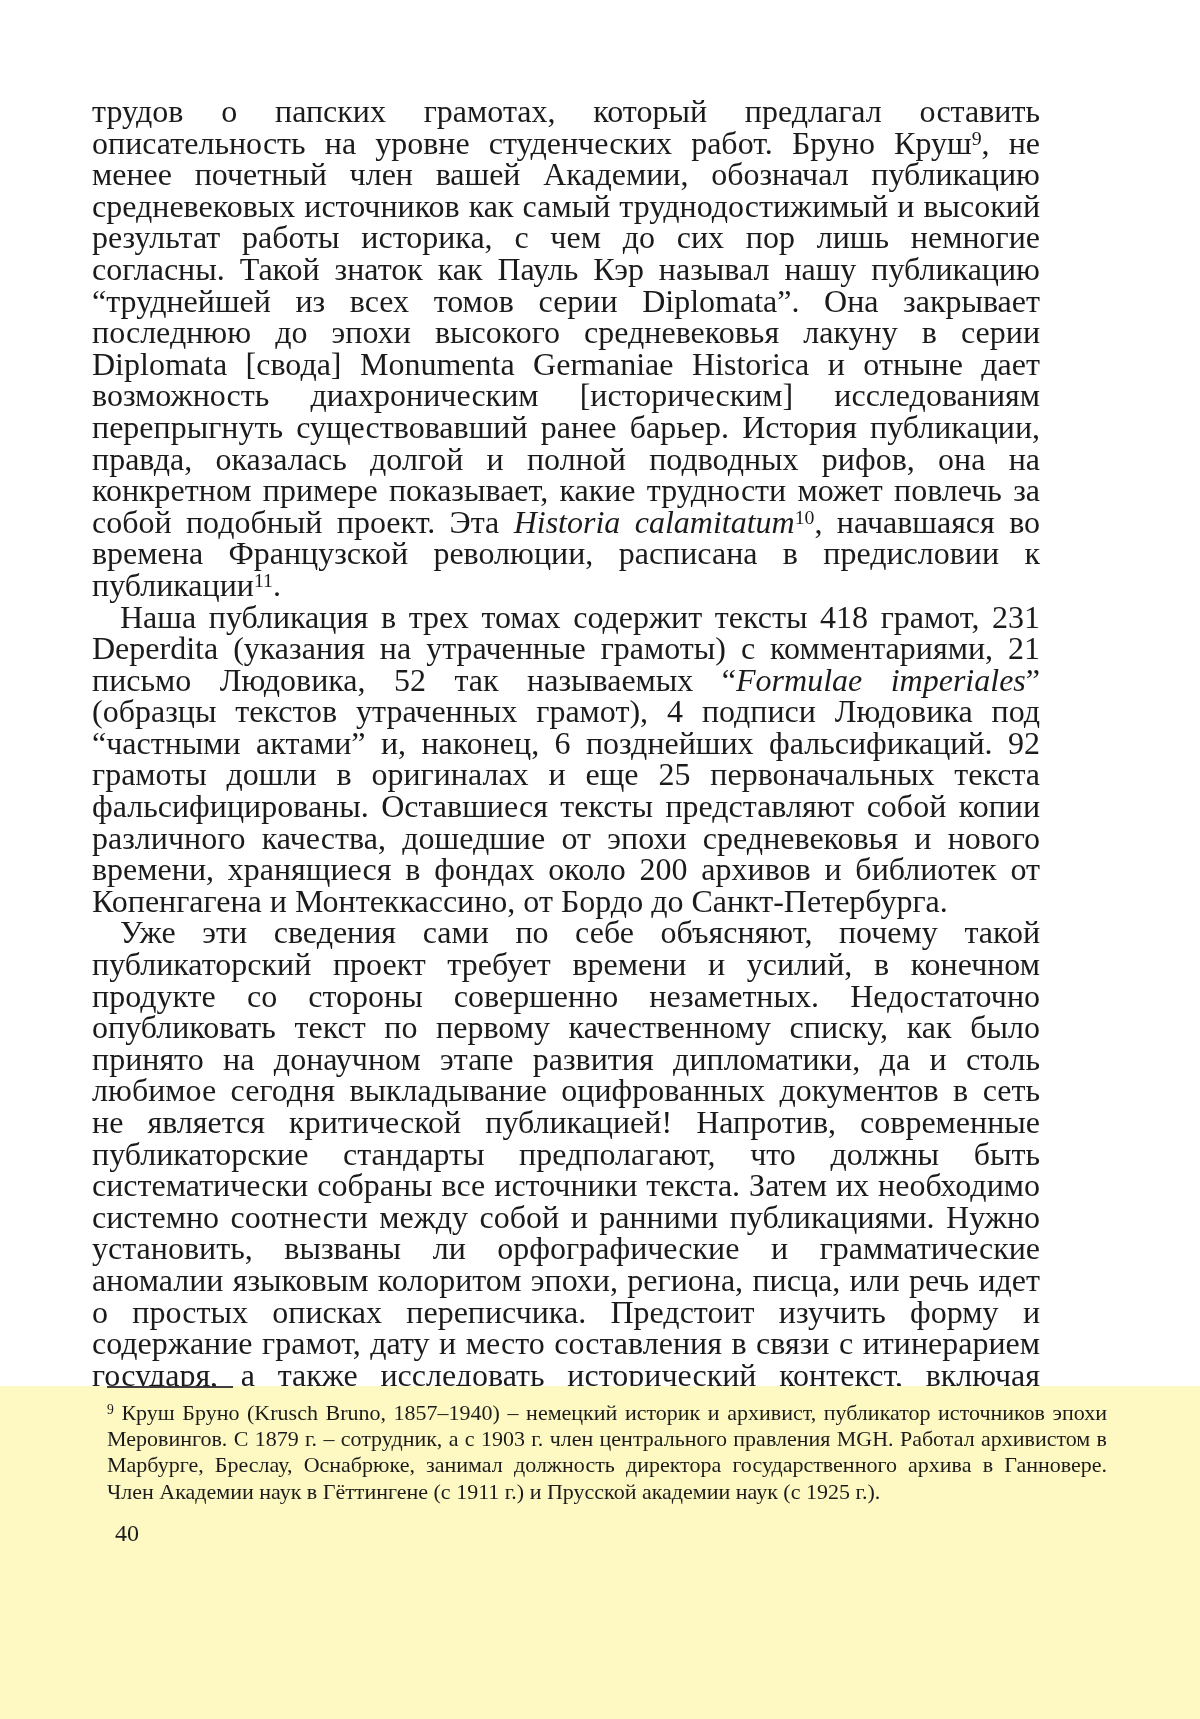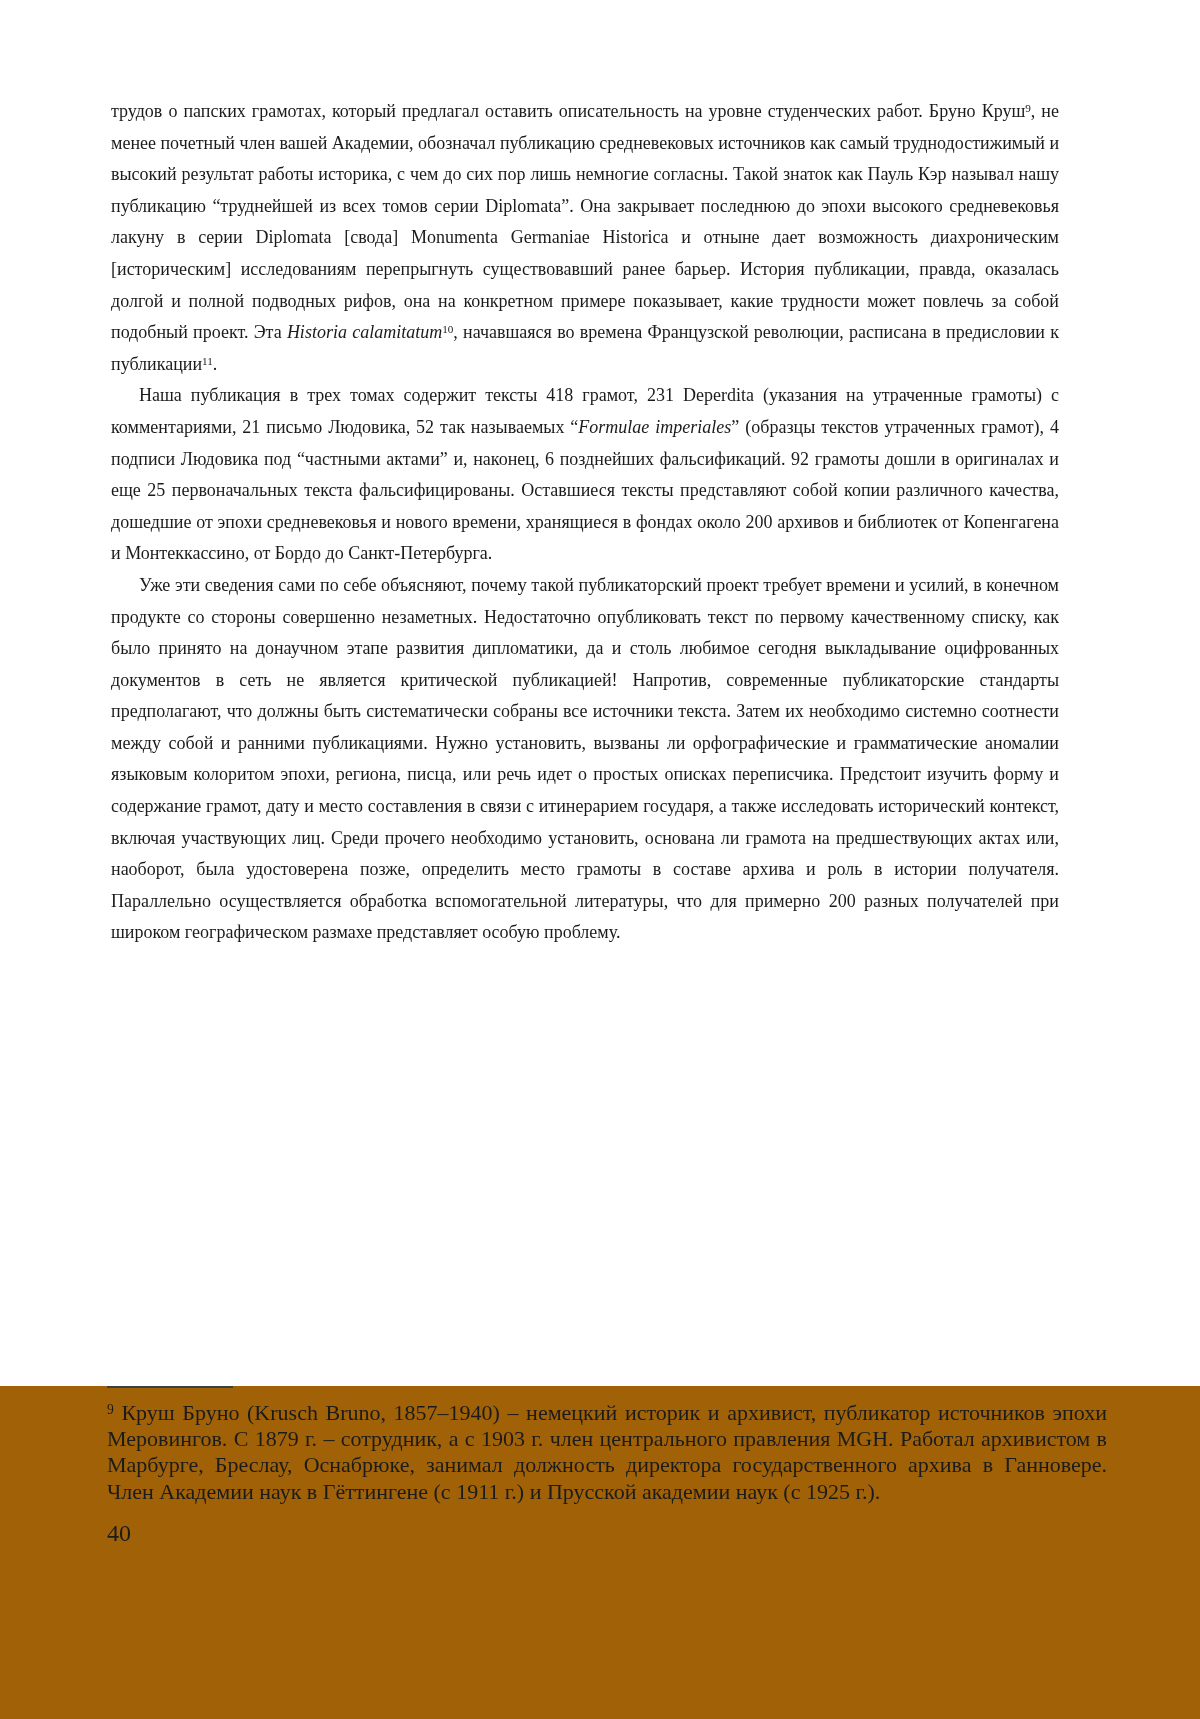--- a/index.html
+++ b/index.html
@@ -10,24 +10,24 @@
     width: 1200px;
     height: 1719px;
     background: #ffffff;
     color: #1b1b1b;
     font-family: "Liberation Serif", serif;
     position: relative;
     overflow: hidden;
   }
   .main-text {
     position: absolute;
-    left: 111px;
+    left: 92px;
     top: 96px;
     width: 948px;
-    font-size: 18px;
+    font-size: 32px;
     line-height: 31.6px;
     text-align: justify;
     hyphens: auto;
     font-family: Liberation Serif, serif;
     -webkit-hyphens: auto;
   }
   .para { margin: 0; }
   .para.indent { text-indent: 28px; }
   .sup {
     font-size: 0.62em;
@@ -35,21 +35,21 @@
     position: relative;
     top: -0.45em;
   }
   .it { font-style: italic; }
   .footer {
     position: absolute;
     left: 0;
     top: 1386px;
     bottom: 0;
     width: 1200px;
-    background: #a16207;
+    background: #fef9c3;
     box-sizing: border-box;
     padding-left: 107px;
     padding-right: 93px;
   }
   .footnote-divider {
     width: 126px;
     height: 0;
     border-top: 2px solid #3f3f3f;
     margin-bottom: 12px;
   }
@@ -58,20 +58,21 @@
     line-height: 26.2px;
     text-align: justify;
     hyphens: auto;
     -webkit-hyphens: auto;
   }
   .footnote { margin: 0; }
   .page-number {
     margin-top: 15px;
     font-size: 24px;
     line-height: 26px;
+    margin-left: 8px;
   }
 </style>
 </head>
 <body>
 
 <div class="main-text">
   <p class="para"><span>трудов о папских грамотах, который предлагал оставить описательность на уровне студенческих работ. Бруно Круш</span><span class="sup">9</span><span>, не менее почетный член вашей Академии, обозначал публикацию средневековых источников как самый труднодостижимый и высокий результат работы историка, с чем до сих пор лишь немногие согласны. Такой знаток как Пауль Кэр называл нашу публикацию “труднейшей из всех томов серии Diplomata”. Она закрывает последнюю до эпохи высокого средневековья лакуну в серии Diplomata [свода] Monumenta Germaniae Historica и отныне дает возможность диахроническим [историческим] исследованиям перепрыгнуть существовавший ранее барьер. История публикации, правда, оказалась долгой и полной подводных рифов, она на конкретном примере показывает, какие трудности может повлечь за собой подобный проект. Эта </span><span class="it">Historia calamitatum</span><span class="sup">10</span><span>, начавшаяся во времена Французской революции, расписана в предисловии к публикации</span><span class="sup">11</span><span>.</span></p>
   <p class="para indent"><span>Наша публикация в трех томах содержит тексты 418 грамот, 231 Deperdita (указания на утраченные грамоты) с комментариями, 21 письмо Людовика, 52 так называемых “</span><span class="it">Formulae imperiales</span><span>” (образцы текстов утраченных грамот), 4 подписи Людовика под “частными актами” и, наконец, 6 позднейших фальсификаций. 92 грамоты дошли в оригиналах и еще 25 первоначальных текста фальсифицированы. Оставшиеся тексты представляют собой копии различного качества, дошедшие от эпохи средневековья и нового времени, хранящиеся в фондах около 200 архивов и библиотек от Копенгагена и Монтеккассино, от Бордо до Санкт-Петербурга.</span></p>
   <p class="para indent"><span>Уже эти сведения сами по себе объясняют, почему такой публикаторский проект требует времени и усилий, в конечном продукте со стороны совершенно незаметных. Недостаточно опубликовать текст по первому качественному списку, как было принято на донаучном этапе развития дипломатики, да и столь любимое сегодня выкладывание оцифрованных документов в сеть не является критической публикацией! Напротив, современные публикаторские стандарты предполагают, что должны быть систематически собраны все источники текста. Затем их необходимо системно соотнести между собой и ранними публикациями. Нужно установить, вызваны ли орфографические и грамматические аномалии языковым колоритом эпохи, региона, писца, или речь идет о простых описках переписчика. Предстоит изучить форму и содержание грамот, дату и место составления в связи с итинерарием государя, а также исследовать исторический контекст, включая участвующих лиц. Среди прочего необходимо установить, основана ли грамота на предшествующих актах или, наоборот, была удостоверена позже, определить место грамоты в составе архива и роль в истории получателя. Параллельно осуществляется обработка вспомогательной литературы, что для примерно 200 разных получателей при широком географическом размахе представляет особую проблему.</span></p>
 </div>

